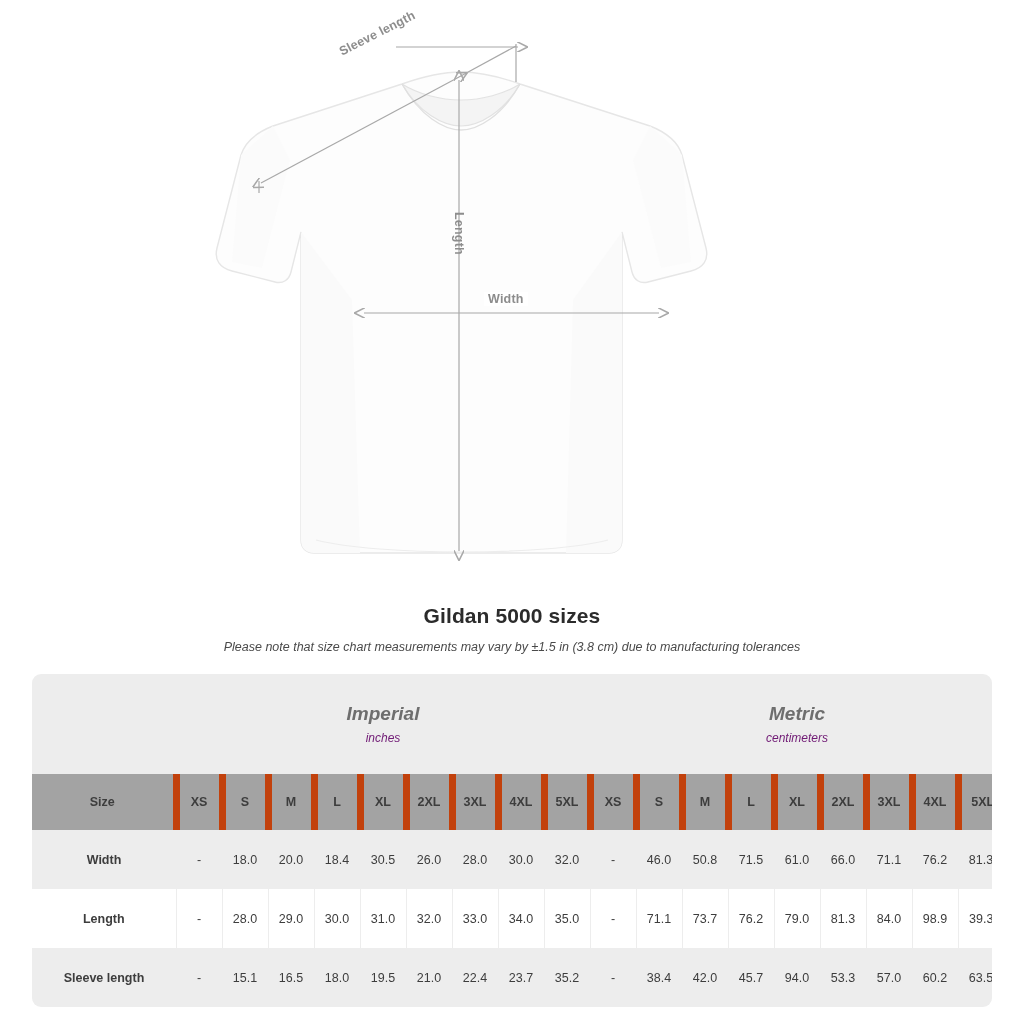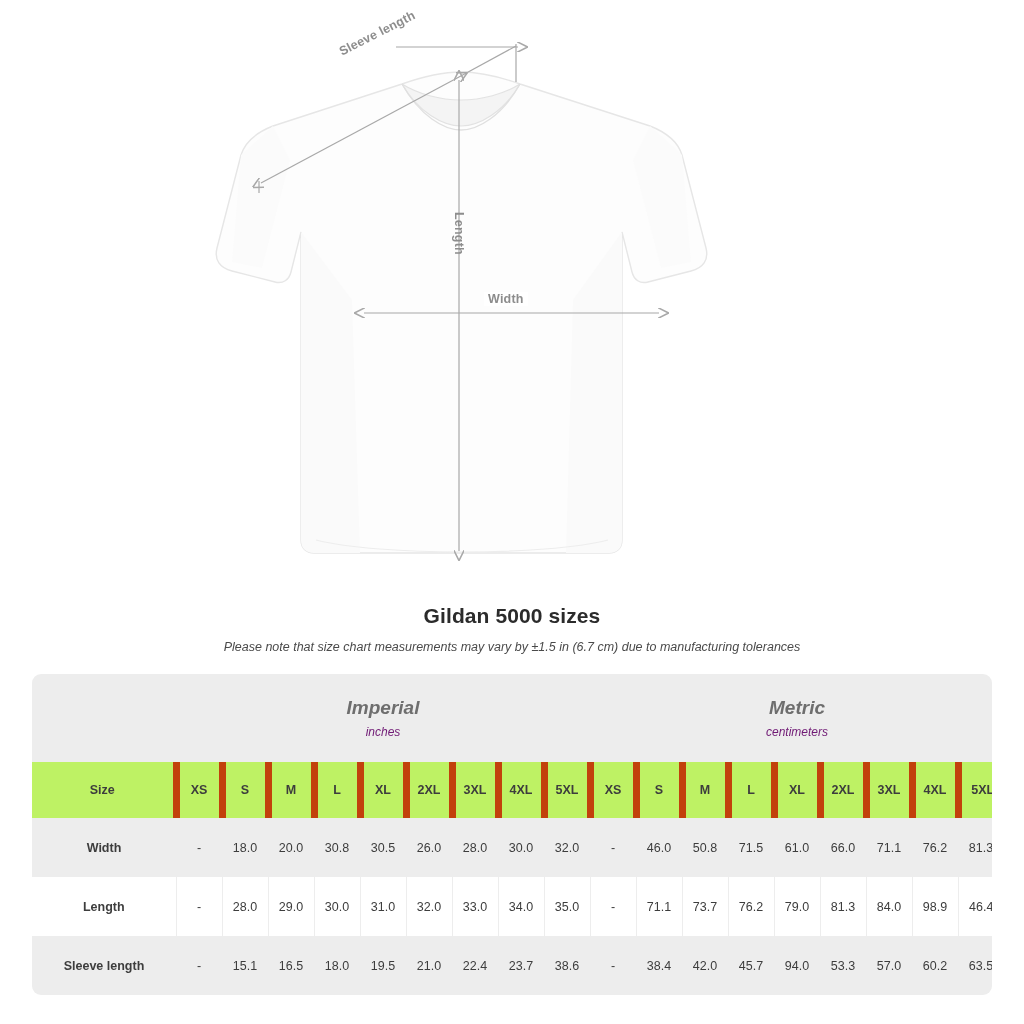--- a/index.html
+++ b/index.html
@@ -89,39 +89,39 @@
     text-align: center;
     font-size: 12.5px;
     color: #3d3d3d;
     padding: 0;
     border: none;
   }
 
   
   tr.unit-row td {
     background: #ededed;
-    height: 88px;
+    height: 100px;
     vertical-align: middle;
   }
   .unit-name {
     font-size: 19px;
     font-style: italic;
     font-weight: bold;
     color: #6e6e6e;
   }
   .unit-sub {
     font-size: 12px;
     font-style: italic;
     color: #701a75;
     margin-top: 6px;
   }
 
   
   tr.size-row td {
-    background: #bef264;
+    background: #a3a3a3;
     height: 56px;
     font-weight: bold;
     font-size: 12.5px;
     color: #3d3d3d;
     vertical-align: middle;
   }
 
   
   tr.data-row td {
     height: 59px;
@@ -208,21 +208,21 @@
     <line x1="364" y1="313" x2="659" y2="313" stroke="#a8a8a8" stroke-width="1.2" marker-start="url(#arrL)" marker-end="url(#arrR)"></line>
   </svg>
 
   <div class="dim-label sleeve">Sleeve length</div>
   <div class="dim-label length">Length</div>
   <div class="dim-label width">Width</div>
 </div>
 
 <div class="title-block">
   <h1 class="chart-title">Gildan 5000 sizes</h1>
-  <div class="chart-note">Please note that size chart measurements may vary by ±1.5 in (6.7 cm) due to manufacturing tolerances</div>
+  <div class="chart-note">Please note that size chart measurements may vary by ±1.5 in (3.8 cm) due to manufacturing tolerances</div>
 </div>
 
 <div class="table-wrap">
   <table class="size-table">
     <colgroup>
       <col style="width:144px">
       <col style="width:46px">
         <col style="width:46px">
         <col style="width:46px">
       <col style="width:46px">
@@ -275,21 +275,21 @@
         <td class="sep-left">3XL</td>
         <td class="sep-left">4XL</td>
         <td class="sep-left">5XL</td>
       </tr>
 
       <tr class="data-row shaded">
         <td class="row-label">Width</td>
         <td class="sep-left">-</td>
         <td class="sep-left">18.0</td>
         <td class="sep-left">20.0</td>
-        <td class="sep-left">30.8</td>
+        <td class="sep-left">18.4</td>
         <td class="sep-left">30.5</td>
         <td class="sep-left">26.0</td>
         <td class="sep-left">28.0</td>
         <td class="sep-left">30.0</td>
         <td class="sep-left">32.0</td>
         <td class="sep-left">-</td>
         <td class="sep-left">46.0</td>
         <td class="sep-left">50.8</td>
         <td class="sep-left">71.5</td>
         <td class="sep-left">61.0</td>
@@ -311,34 +311,34 @@
         <td class="sep-left">34.0</td>
         <td class="sep-left">35.0</td>
         <td class="sep-left">-</td>
         <td class="sep-left">71.1</td>
         <td class="sep-left">73.7</td>
         <td class="sep-left">76.2</td>
         <td class="sep-left">79.0</td>
         <td class="sep-left">81.3</td>
         <td class="sep-left">84.0</td>
         <td class="sep-left">98.9</td>
-        <td class="sep-left">46.4</td>
+        <td class="sep-left">39.3</td>
       </tr>
 
       <tr class="data-row shaded">
         <td class="row-label">Sleeve length</td>
         <td class="sep-left">-</td>
         <td class="sep-left">15.1</td>
         <td class="sep-left">16.5</td>
         <td class="sep-left">18.0</td>
         <td class="sep-left">19.5</td>
         <td class="sep-left">21.0</td>
         <td class="sep-left">22.4</td>
         <td class="sep-left">23.7</td>
-        <td class="sep-left">38.6</td>
+        <td class="sep-left">35.2</td>
         <td class="sep-left">-</td>
         <td class="sep-left">38.4</td>
         <td class="sep-left">42.0</td>
         <td class="sep-left">45.7</td>
         <td class="sep-left">94.0</td>
         <td class="sep-left">53.3</td>
         <td class="sep-left">57.0</td>
         <td class="sep-left">60.2</td>
         <td class="sep-left">63.5</td>
       </tr>

